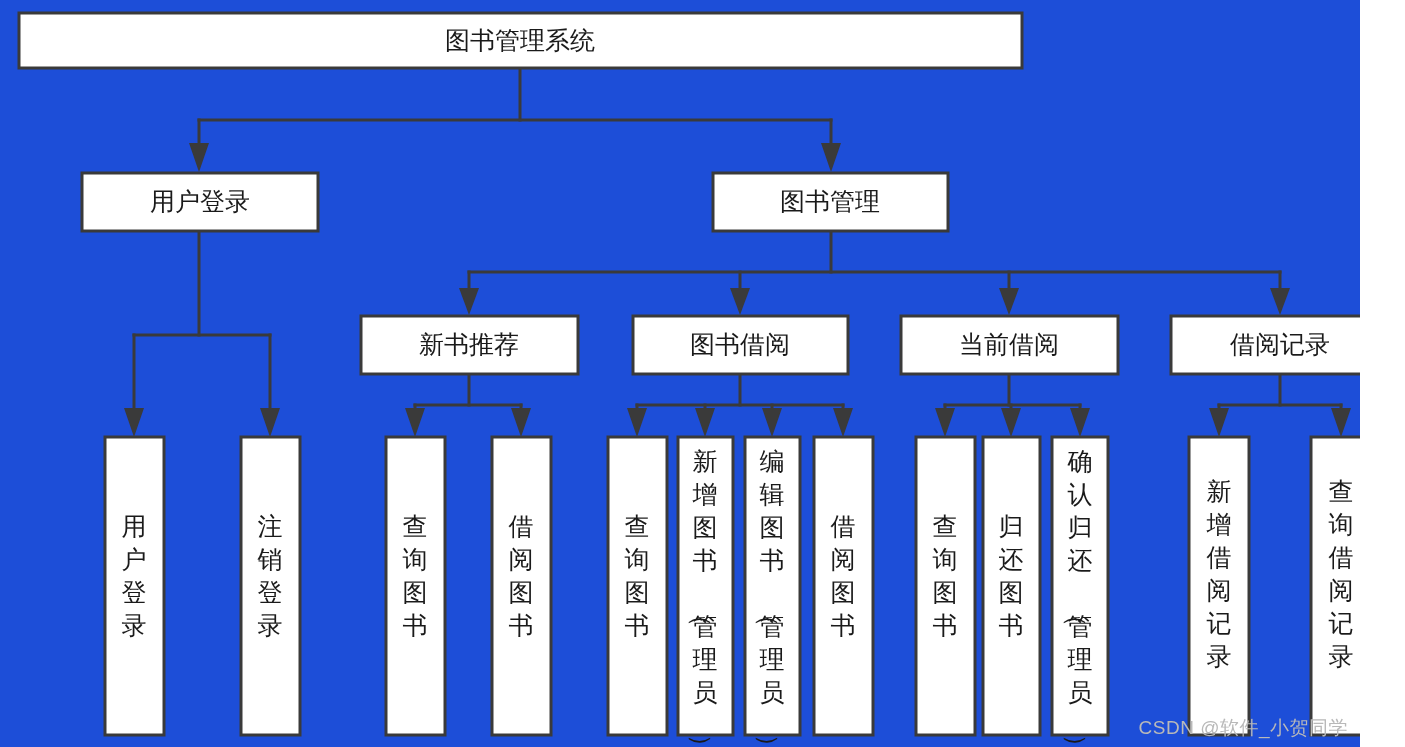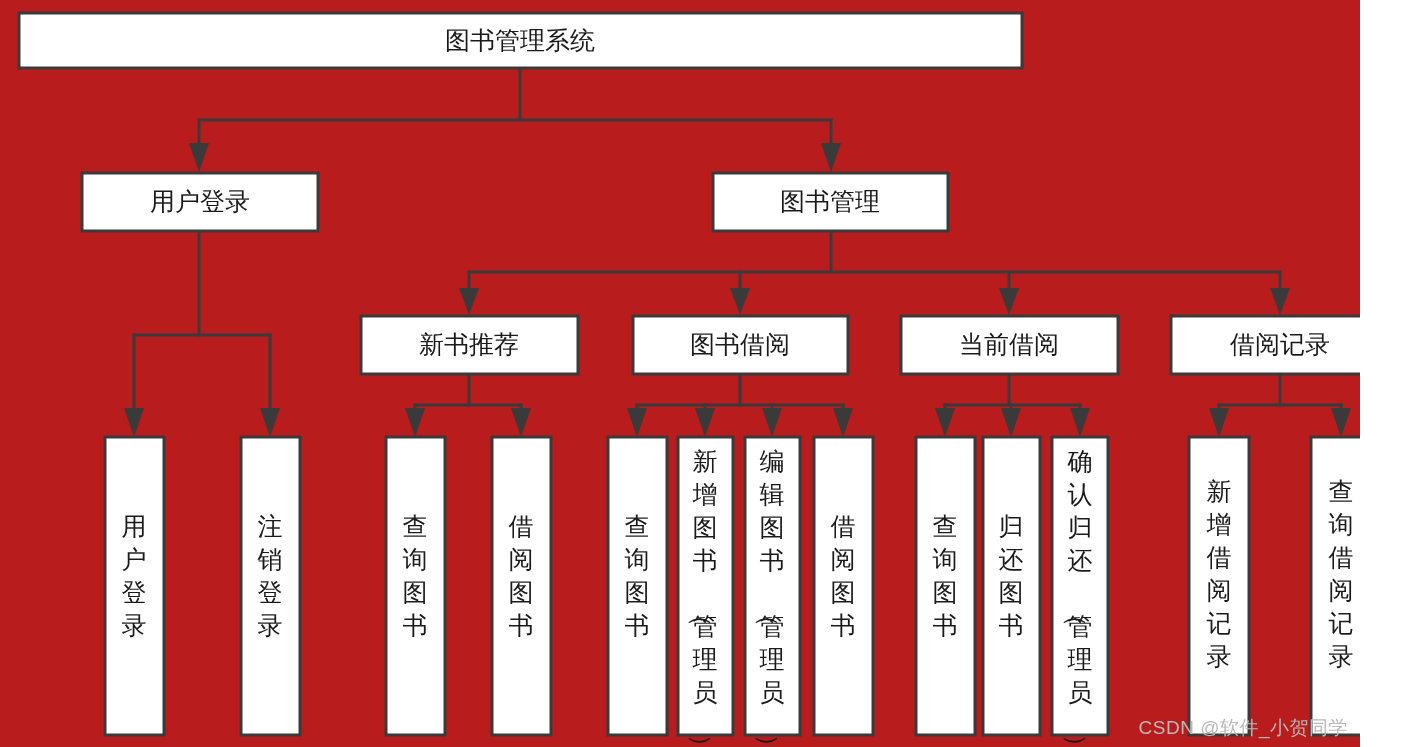--- a/index.html
+++ b/index.html
@@ -7,21 +7,21 @@
     padding: 0;
     background: #ffffff;
   }
   body {
     font-family: "Liberation Sans", "DejaVu Sans", sans-serif;
   }
   #diagram-root {
     position: relative;
     width: 1360px;
     height: 747px;
-    background: #b91c1c;
+    background: #1d4ed8;
     overflow: hidden;
   }
   svg#tree-svg {
     position: absolute;
     left: 0;
     top: 0;
     width: 1405px;
     height: 747px;
     display: block;
   }

